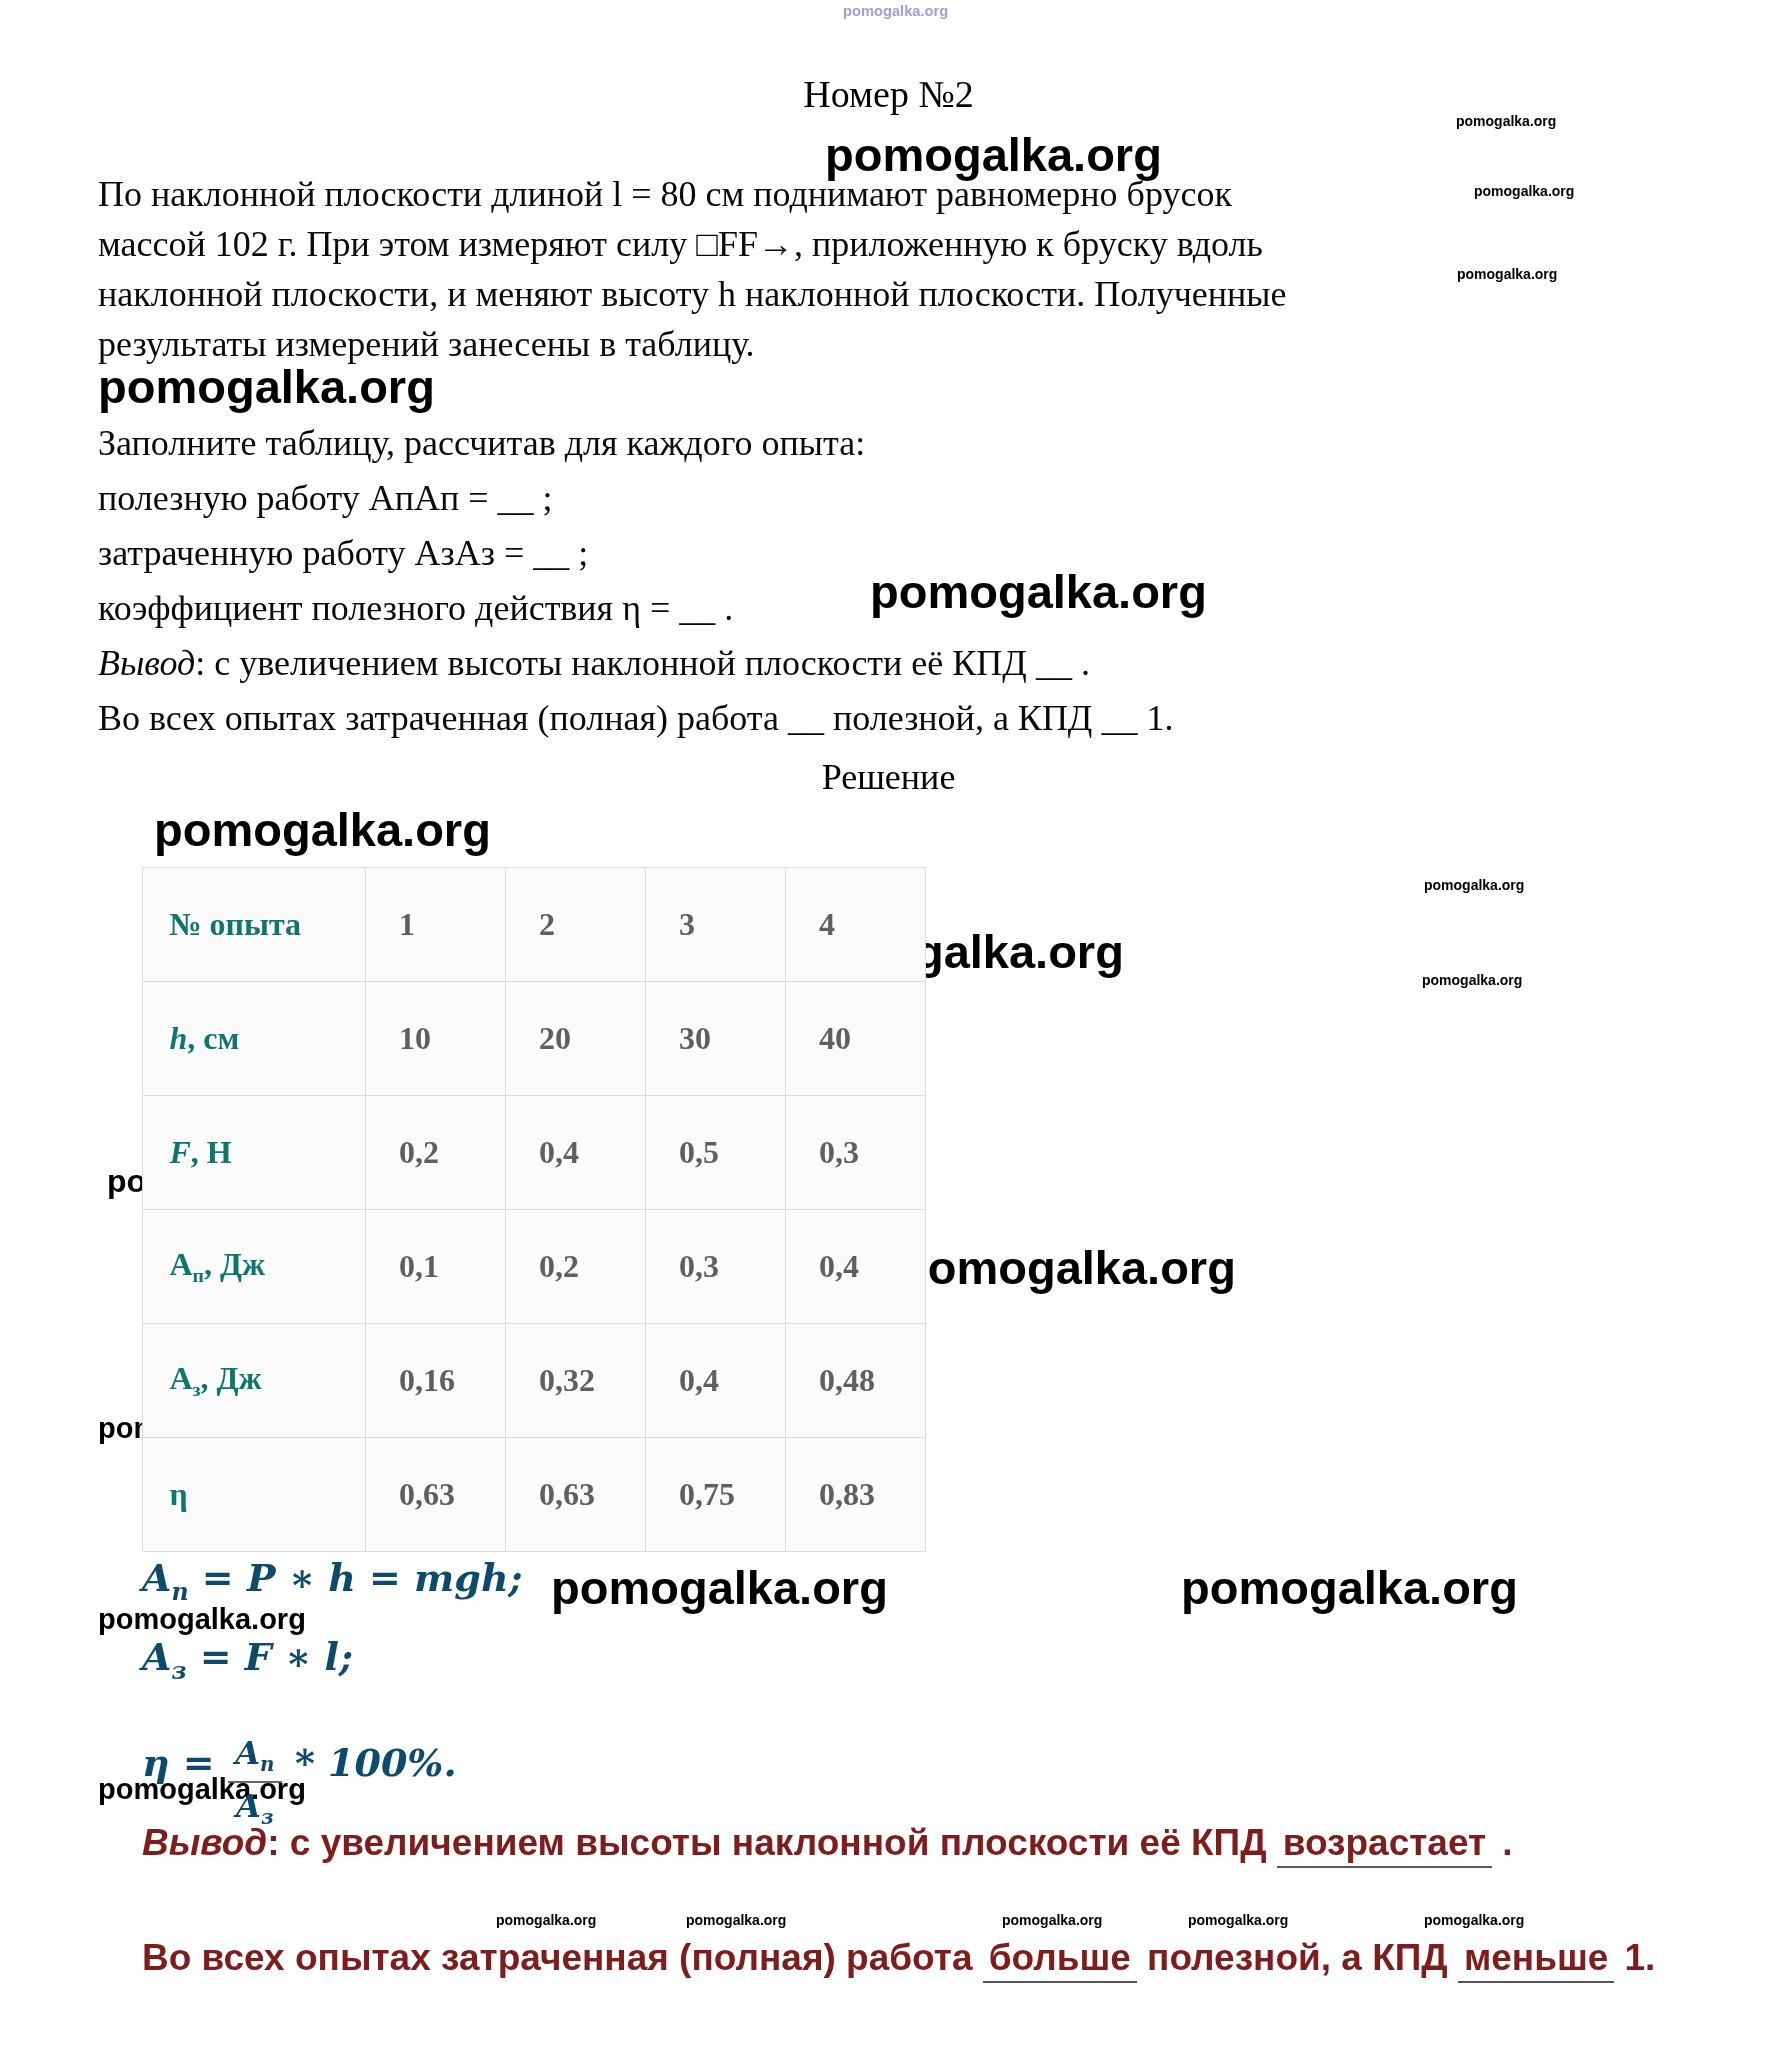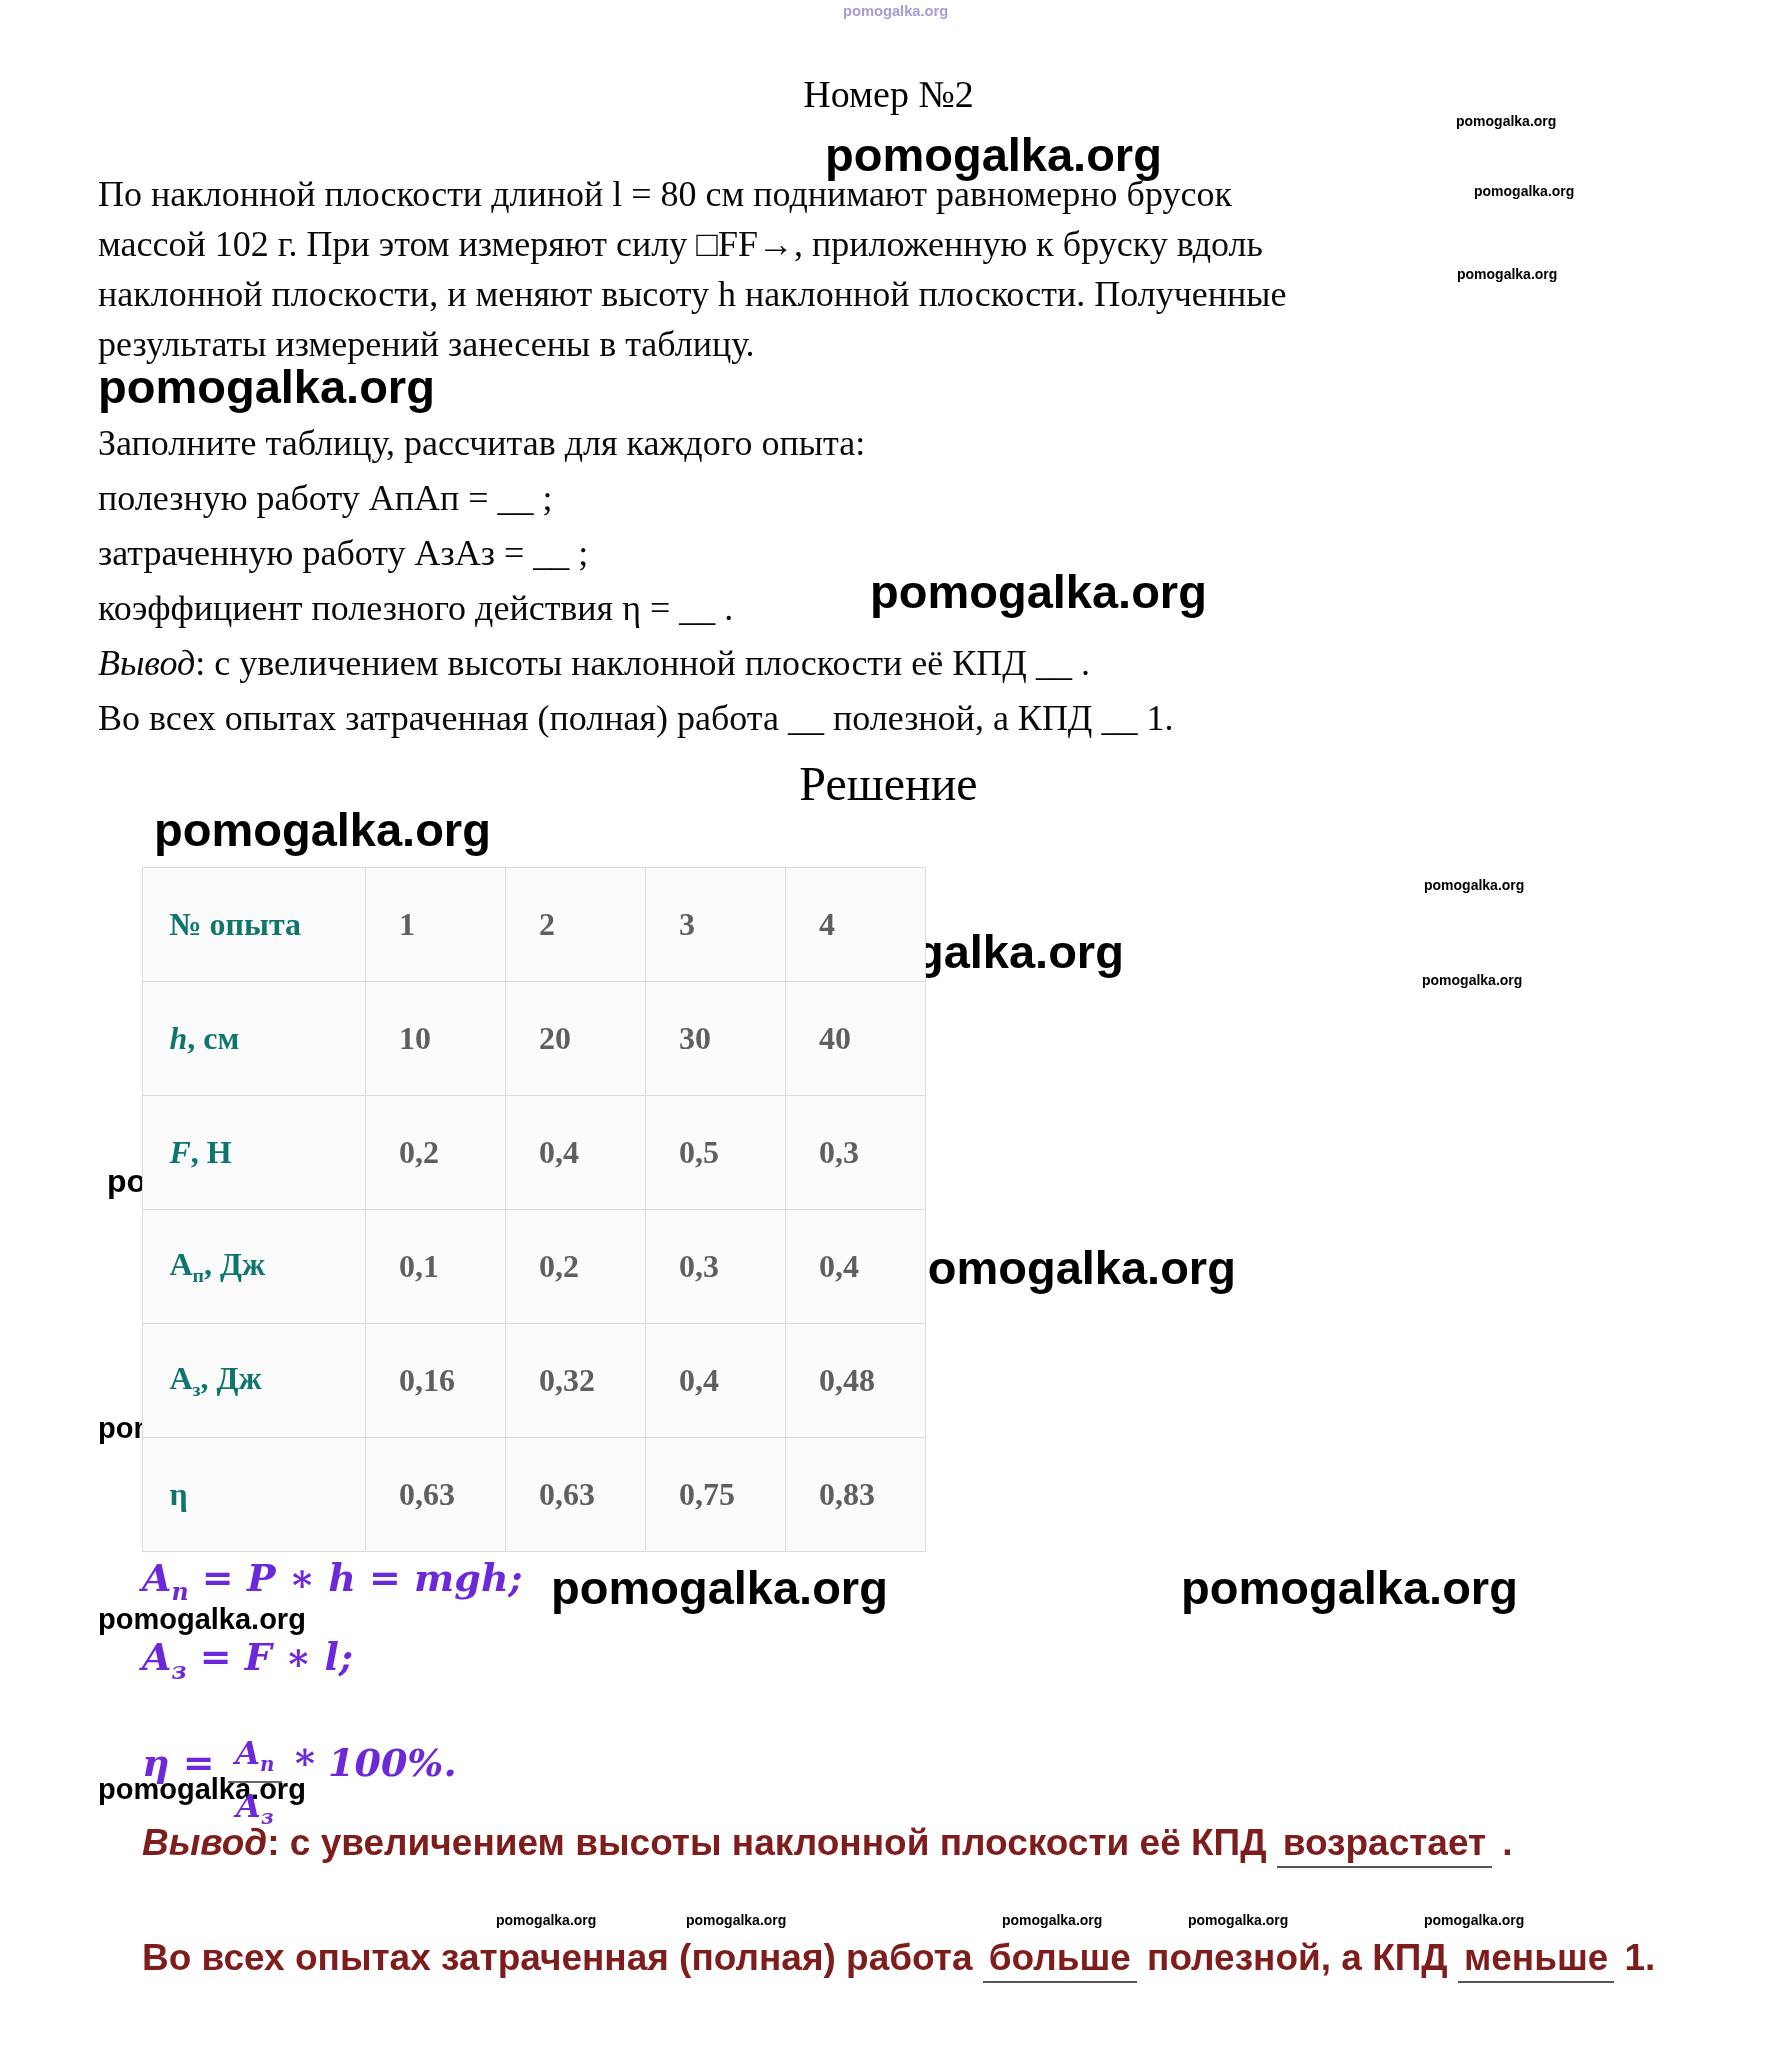--- a/index.html
+++ b/index.html
@@ -22,39 +22,39 @@
     position:absolute; top:72px; left:0; width:1777px; text-align:center;
     font-size:38px; color:#000;
   }
   .para { position:absolute; left:98px; top:169px; font-size:36px; }
   .para .pline { height:50px; line-height:50px; white-space:nowrap; }
   .tasks { position:absolute; left:98px; top:416px; font-size:36px; }
   .tasks .tline { height:55px; line-height:55px; white-space:nowrap; }
   .it { font-style:italic; }
   .solution-heading {
     position:absolute; top:756px; left:0; width:1777px; text-align:center;
-    font-size:48px; color:#000;
+    font-size:36px; color:#000;
   }
   
   .stable {
     position:absolute; left:142px; top:867px; border-collapse:collapse;
     background:#fbfbfb;
   }
   .stable td {
     border:1.5px solid #dcdcdc; height:114px; font-size:32px; color:#0f766e;
     vertical-align:middle;
   }
   .stable td.lab { width:223px; padding-left:26.4px; font-weight:600; }
   .stable td.val { width:140px; padding-left:33px; font-weight:700; color:#5f5f5f; }
   .stable .sym { font-style:italic; }
   sub { font-size:0.62em; }
   
   .formula {
     position:absolute; left:142px; font-family:"DejaVu Serif", serif;
-    font-style:italic; font-weight:700; font-size:38px; color:#6d28d9;
+    font-style:italic; font-weight:700; font-size:38px; color:#0c4a6e;
     white-space:nowrap;
   }
   .formula-frac { display:flex; align-items:center; gap:13.2px; }
   .frac { display:inline-flex; flex-direction:column; text-align:center; font-size:32px; }
   .frac .num { border-bottom:2.2px solid #686868; padding:0 7.3px 4.4px;margin-top:39px; }
   .frac .den { padding-top:4.4px; }
   
   .concl {
     position:absolute; left:142px; font-family:"Liberation Sans", sans-serif;
     font-weight:600; font-size:37px; color:#7f1d1d; white-space:nowrap;

